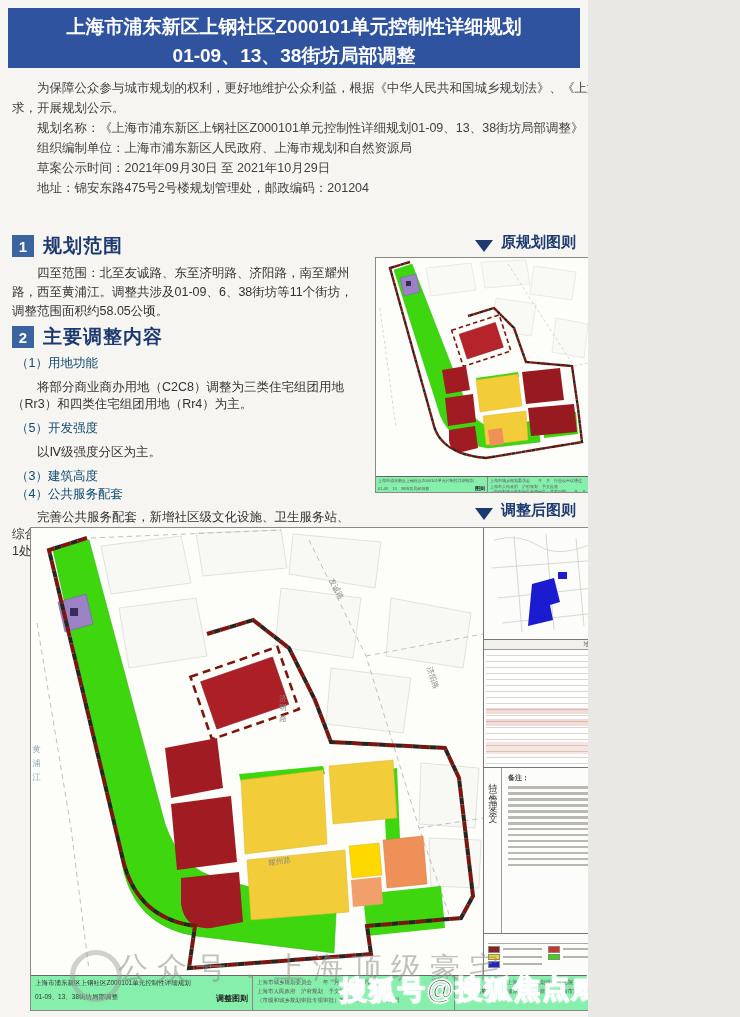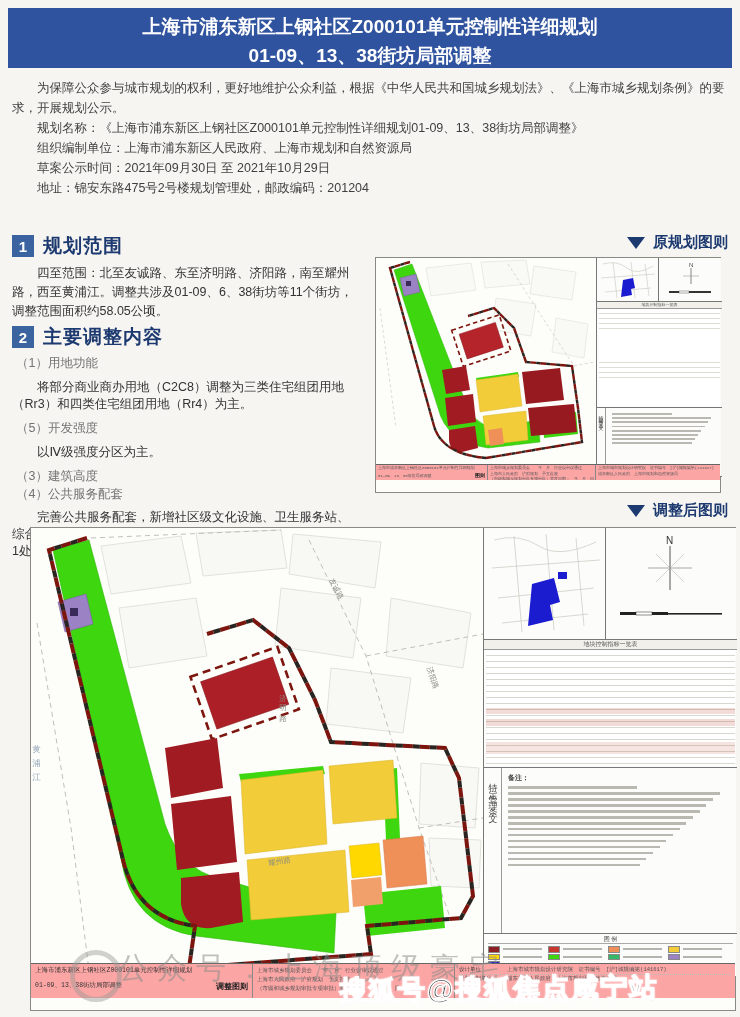--- a/index.html
+++ b/index.html
@@ -1,34 +1,34 @@
 <!DOCTYPE html>
 <html><head>
 <meta charset="utf-8">
 <style>
   html,body{margin:0;padding:0;background:#e9e8e5;}
-  .page{position:relative;width:740px;height:1017px;background:#f6f5f2;overflow:hidden;
+  .page{position:relative;width:588px;height:1017px;background:#f6f5f2;overflow:hidden;
         font-family:"Liberation Sans","DejaVu Sans",sans-serif;color:#3c3c3c;}
   
   .banner{position:absolute;left:8px;top:8px;right:8px;height:60px;background:#30539f;
           color:#fff;text-align:center;font-weight:bold;font-size:19px;line-height:1.52;padding-top:5px;box-sizing:border-box;}
   
   .intro{position:absolute;left:12px;top:78px;width:716px;font-size:12.5px;line-height:1.6;color:#3f3f3f;}
   .intro p{margin:0;text-indent:2em;}
   
   .leftcol{position:absolute;left:12px;top:230px;width:348px;}
   .sec-head{display:flex;align-items:center;gap:9px;margin:3px 0 5px;}
   .sec-num{width:22px;height:22px;background:#3a639f;color:#fff;font-weight:bold;font-size:15px;
            display:flex;align-items:center;justify-content:center;flex:0 0 auto;}
   .sec-title{font-size:19px;font-weight:bold;color:#1d3a70;letter-spacing:1px;}
   .sec-body{margin:0 0 4px;font-size:12.5px;line-height:1.5;text-indent:2em;color:#333;}
-  .adj-h{margin:1px 0;font-size:12.5px;line-height:1.35;color:#737373;padding-left:4px;}
+  .adj-h{margin:1px 0;font-size:12.5px;line-height:1.35;color:#0c4a6e;padding-left:4px;}
   .adj-b{margin:7px 0;font-size:12.5px;line-height:1.35;color:#333;text-indent:2em;}
   
-  .fig-label{position:absolute;right:12px;display:flex;align-items:center;gap:8px;
+  .fig-label{position:absolute;right:12px;display:flex;align-items:flex-end;gap:8px;
              color:#1d3a70;font-weight:bold;font-size:15px;}
   .fig-label.orig{top:233px;}
   .fig-label.adj{top:501px;}
   .tri{width:0;height:0;border-left:9px solid transparent;border-right:9px solid transparent;
        border-top:12px solid #1d3a70;}
   
   .mapframe{position:absolute;background:#fdfdfa;border:1px solid #8a8a85;box-sizing:border-box;}
   .small-map{left:375px;top:257px;width:346px;height:236px;}
   .big-map{left:30px;top:527px;width:706px;height:484px;}
   .draw{position:absolute;left:0;top:0;}
@@ -68,22 +68,22 @@
   .bars .bar{height:2.6px;background:#b9b8b1;margin:0 0 3.4px;}
   .sm-notes .bars .bar{height:1.8px;margin-bottom:2.4px;}
   
   .legend{position:absolute;left:0;bottom:35px;width:253px;top:406px;box-sizing:border-box;padding:1px 4px;}
   .legend-title{font-size:6px;text-align:center;color:#444;border-bottom:1px solid #aaa;line-height:8px;}
   .sw-wrap{display:flex;flex-wrap:wrap;gap:1px 6px;margin-top:2px;}
   .sw-row{display:flex;align-items:center;gap:3px;width:54px;}
   .sw{width:10px;height:4.5px;border:0.5px solid #888;flex:0 0 auto;}
   .sw-bar{height:2.2px;background:#b5b4ad;flex:1;}
   
-  .tstrip{position:absolute;left:0;right:0;bottom:12px;border-top:1px solid #666;display:flex;
-          background:#fca5a5;box-sizing:border-box;font-family:Liberation Mono, monospace;}
+  .tstrip{position:absolute;left:0;right:0;bottom:0;border-top:1px solid #666;display:flex;
+          background:#86efac;box-sizing:border-box;}
   .bm-strip{height:35px;}
   .sm-strip{height:16px;}
   .tcell{border-right:1px solid #888;box-sizing:border-box;padding:2px 4px;overflow:hidden;}
   .tcell:last-child{border-right:none;}
   .bm-strip .t1{width:222px;} .bm-strip .t2{width:202px;} .bm-strip .t3{flex:1;}
   .t1-l1{font-size:6.5px;color:#333;line-height:9px;}
   .t1-l2{display:flex;justify-content:space-between;font-size:6.5px;color:#333;margin-top:6px;}
   .t1-sheet{font-size:8px;font-weight:bold;color:#222;}
   .t2 div{font-size:5.5px;color:#555;line-height:9px;white-space:nowrap;}
   .t3 .row{display:flex;gap:4px;font-size:5.5px;color:#555;line-height:8px;border-bottom:1px dotted #bbb;}

